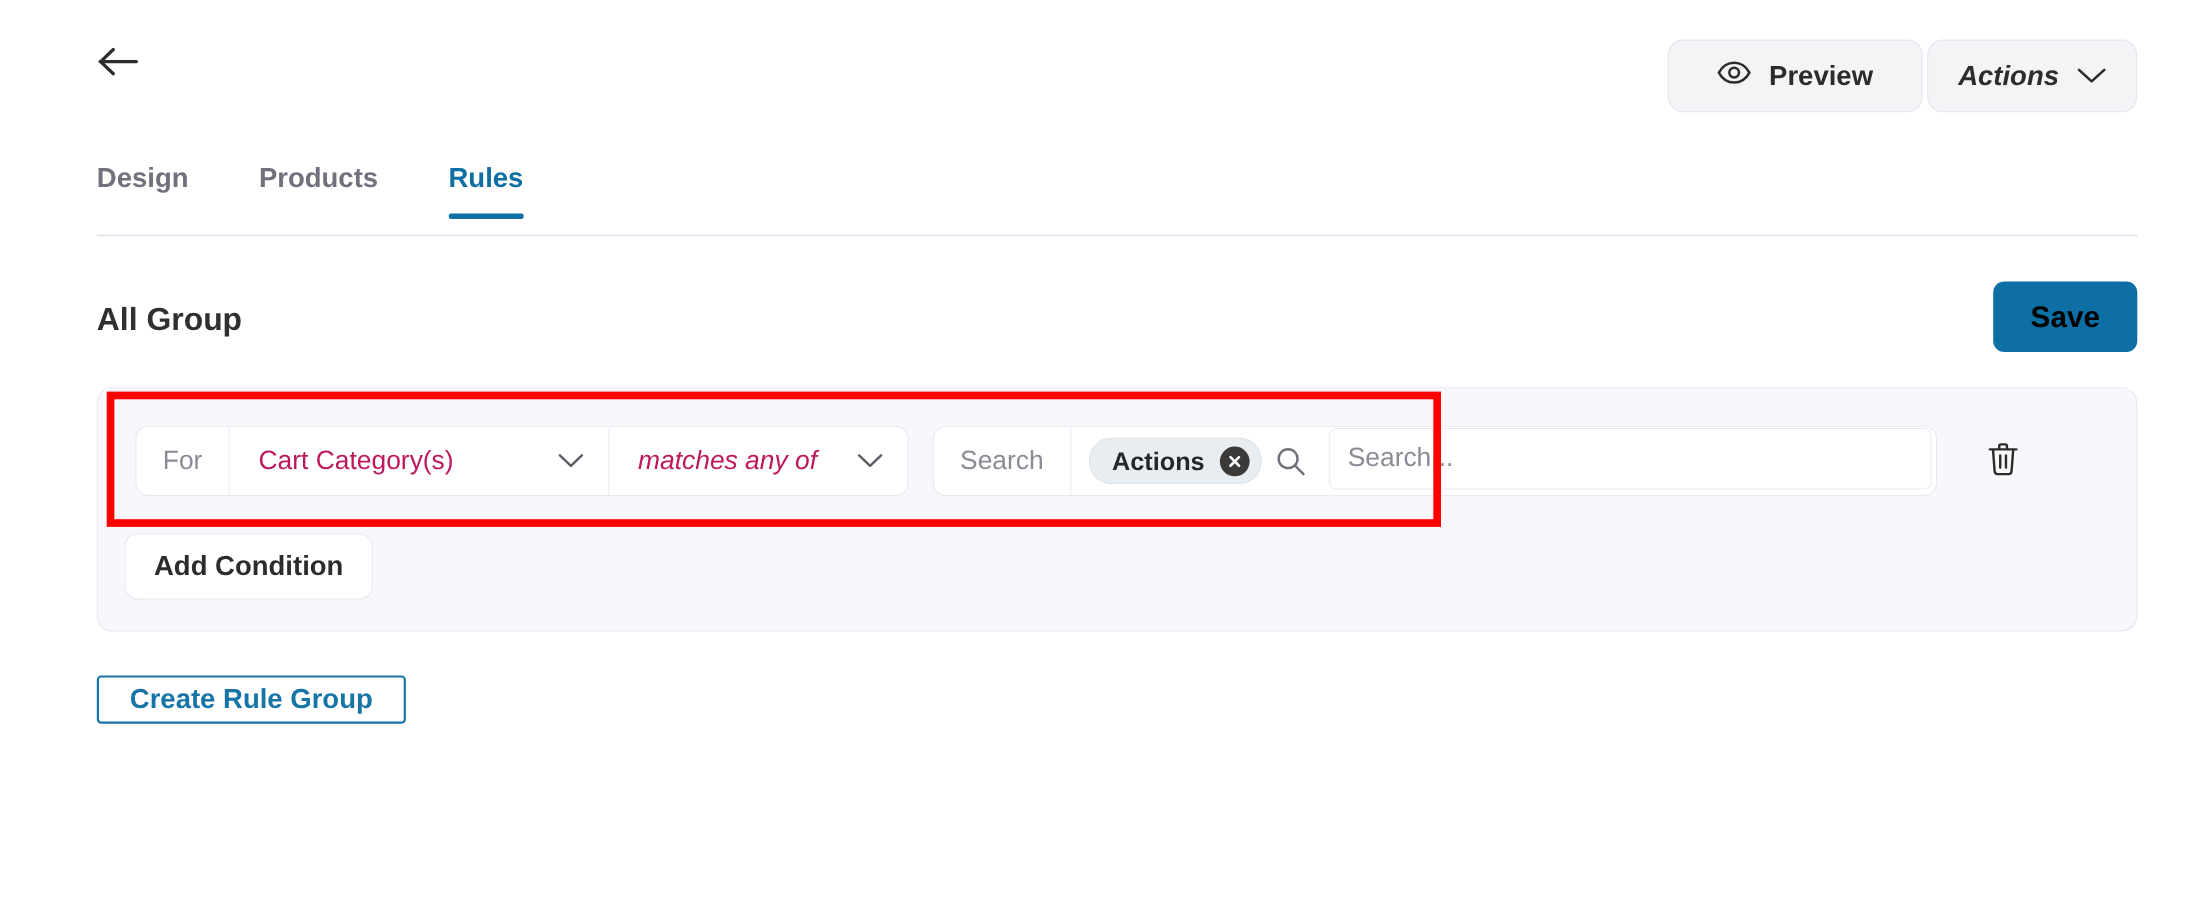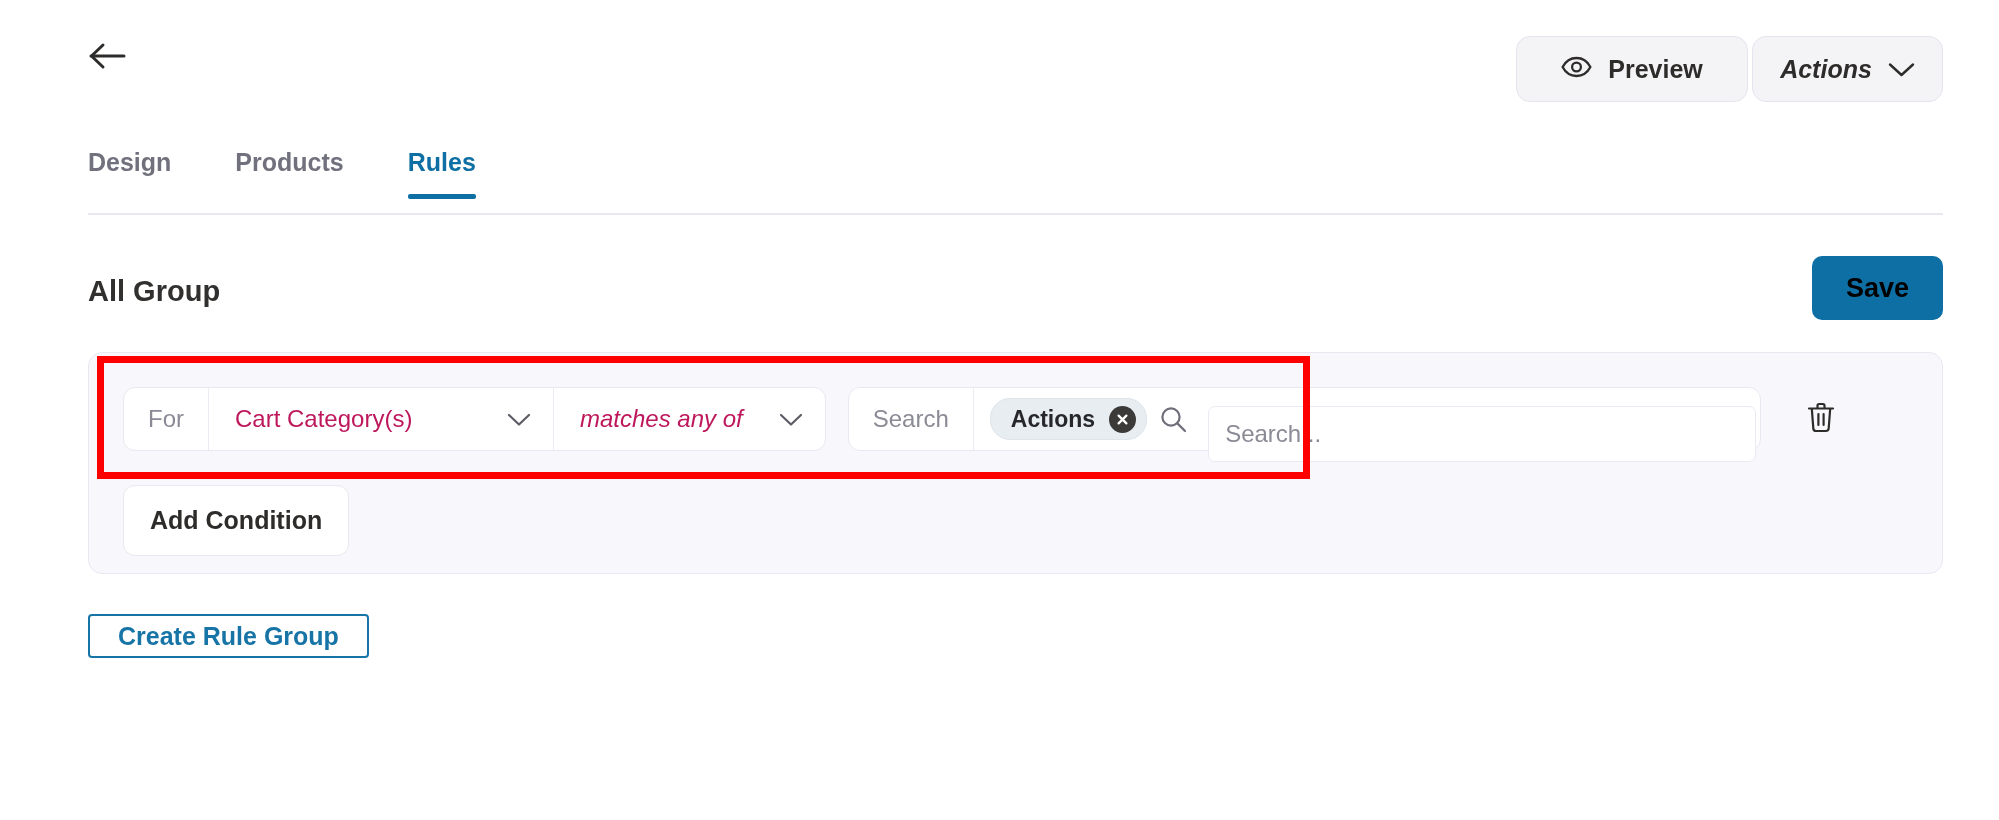--- a/index.html
+++ b/index.html
@@ -254,21 +254,21 @@
     flex: none;
   }
   .search-icon-wrap {
     display: flex;
     align-items: center;
     padding-right: 6px;
   }
   .search-input {
     width: 548px;
     height: 56px;
-    margin: 18px 4px 3px 0;
+    margin: 1px 4px 3px 0;
     border: 1px solid #ebe9f3;
     border-radius: 7px;
     font-size: 24px;
     font-family: "Liberation Sans", sans-serif;
     color: #404040;
     padding: 0 16px;
     box-sizing: border-box;
     outline: none;
     background: #ffffff;
   }
@@ -279,23 +279,23 @@
     align-items: center;
     justify-content: center;
     width: 48px;
     height: 48px;
     cursor: pointer;
     margin-left: 14px;
   }
 
   .btn-add-condition {
     position: absolute;
-    left: 34px;
+    left: 24px;
     top: 132px;
-    height: 71px;
+    height: 60px;
     padding: 0 26px;
     background: #ffffff;
     border: 1px solid #e9e8f2;
     border-radius: 12px;
     font-size: 25px;
     font-weight: 700;
     color: #2e2c2b;
     font-family: "Liberation Sans", sans-serif;
     cursor: pointer;
     display: flex;

